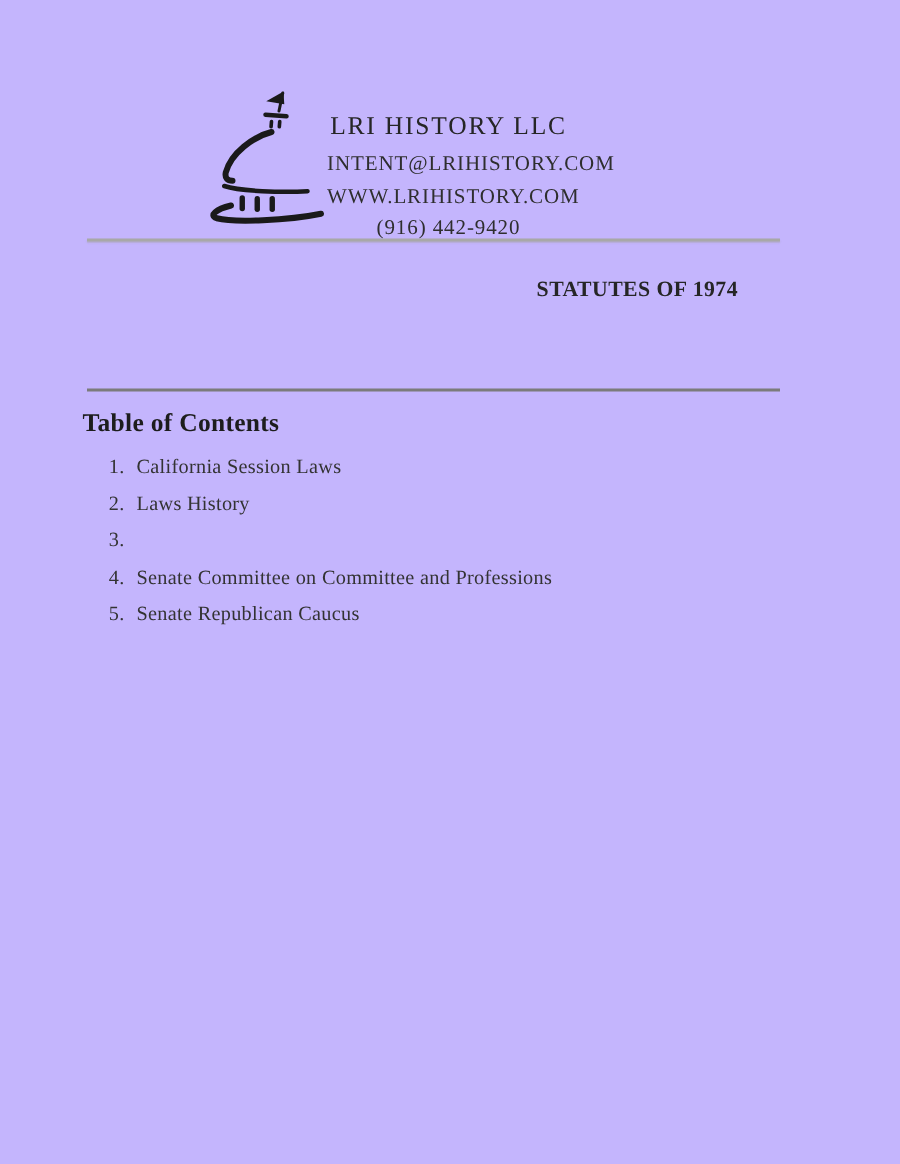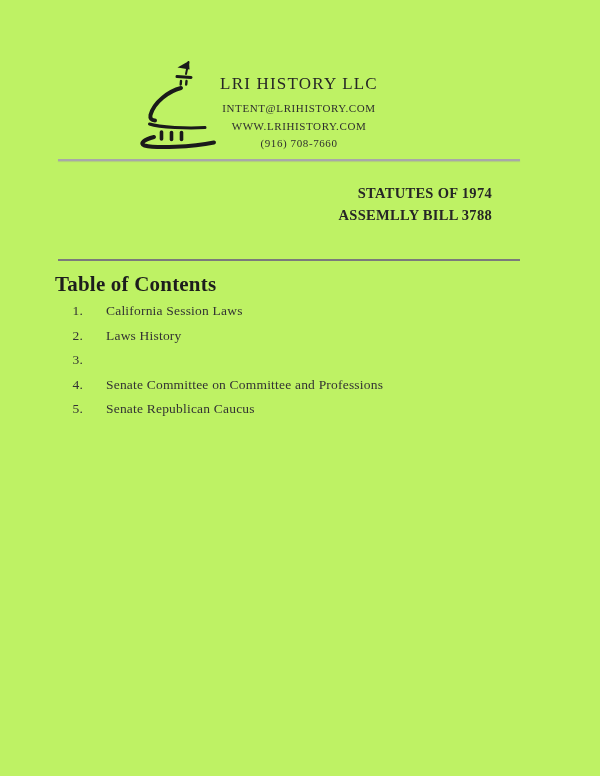--- a/index.html
+++ b/index.html
@@ -4,42 +4,42 @@
 <style>
   * { margin: 0; padding: 0; box-sizing: border-box; }
   html, body { width: 600px; height: 776px; }
   body {
     background: #ffffff;
     font-family: "Liberation Serif", "DejaVu Serif", serif;
     color: #1f1f1f;
     position: relative;
     overflow: hidden;
   }
-  .page { position: absolute; inset: 0; background: #bef264; padding-left: 40px; }
+  .page { position: absolute; inset: 0; background: #c4b5fd; padding-left: 40px; }
 
   
   .logo {
     position: absolute;
     left: 136px; top: 58px;
     width: 86px; height: 94px;
   }
   .company-block {
     position: absolute;
     left: 218px; top: 74px;
     width: 162px;
     text-align: center;
   }
   .company-name {
     font-size: 17px;
     letter-spacing: 1.2px;
     color: #262626;
     white-space: nowrap;
   }
   .contact-line {
-    font-size: 11px;
+    font-size: 14px;
     letter-spacing: 0.6px;
     color: #2e2e2e;
     margin-top: 5.5px;
     white-space: nowrap;
   }
   .contact-line.first { margin-top: 8px; }
 
   
   .rule {
     position: absolute;
@@ -47,38 +47,38 @@
     width: 462px;
     height: 2px;
   }
   .rule-1 { top: 159px; background: #a8a8a8; box-shadow: 0 1px 1px rgba(160,160,160,.45); }
   .rule-2 { top: 259px; background: #7b7b7b; }
 
   
   .case-header {
     position: absolute;
     right: 108px; top: 183px;
-    text-align: right;
+    text-align: center;
     margin-left: 26px;
   }
   .case-line {
     font-weight: bold;
     font-size: 14.5px;
     line-height: 21.5px;
     letter-spacing: 0.3px;
     color: #262626;
     white-space: pre;
   }
 
   
   .toc-title {
     position: absolute;
     left: 55px; top: 272px;
     font-weight: bold;
-    font-size: 21px;
+    font-size: 17px;
     letter-spacing: 0.2px;
     color: #1d1d1d;
   }
   .toc-list {
     position: absolute;
     left: 68px; top: 303px;
     width: 460px;
   }
   .toc-item {
     display: flex;
@@ -86,21 +86,21 @@
     height: 24.5px;
     font-size: 13.5px;
     color: #333333;
     letter-spacing: 0.2px;
   }
   .toc-num {
     width: 15px;
     text-align: right;
     flex: 0 0 auto;
   }
-  .toc-label { margin-left: 23px; white-space: nowrap; }
+  .toc-label { margin-left: 8px; white-space: nowrap; }
 </style>
 </head>
 <body>
 
 <div class="page">
 
   <div class="logo">
     <svg width="86" height="94" viewBox="0 0 86 94" fill="none" xmlns="http://www.w3.org/2000/svg">
 
       <path d="M53 3 L41.5 9.5 L53.5 11.5 Z" fill="#1a1a1a"></path>
@@ -121,29 +121,28 @@
       <path d="M45.5 74.5 L45.5 81.5" stroke="#1a1a1a" stroke-width="3.6" stroke-linecap="round"></path>
 
       <path d="M18 79 C 8 81.5, 3 85.5, 8.5 87.5 C 20 90.5, 56 89, 78 84.5" stroke="#1a1a1a" stroke-width="4" stroke-linecap="round"></path>
     </svg>
   </div>
 
   <div class="company-block">
     <div class="company-name">LRI HISTORY LLC</div>
     <div class="contact-line first">INTENT@LRIHISTORY.COM</div>
     <div class="contact-line">WWW.LRIHISTORY.COM</div>
-    <div class="contact-line">(916) 708-7660</div>
+    <div class="contact-line">(916) 442-9420</div>
   </div>
 
   <div class="rule rule-1"></div>
   <div class="rule rule-2"></div>
 
   <div class="case-header">
     <div class="case-line">STATUTES OF 1974</div>
-    <div class="case-line">ASSEMLLY BILL 3788</div>
   </div>
 
   <div class="toc-title">Table of Contents</div>
 
   <div class="toc-list">
     <div class="toc-item">
       <span class="toc-num">1.</span>
       <span class="toc-label">California Session Laws</span>
     </div>
     <div class="toc-item">

